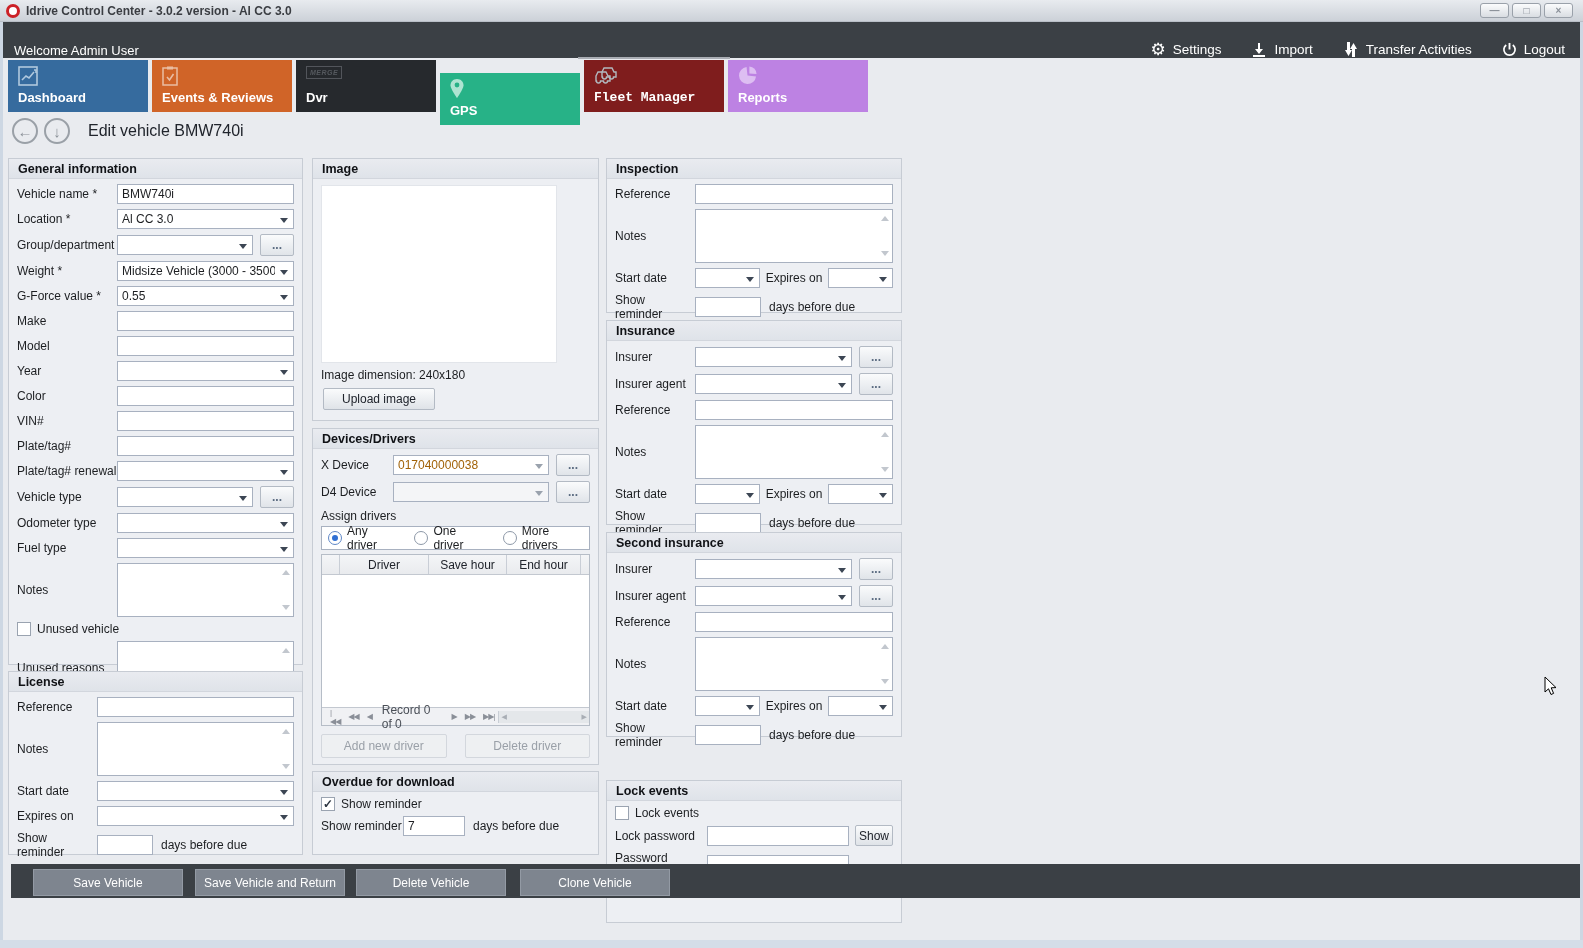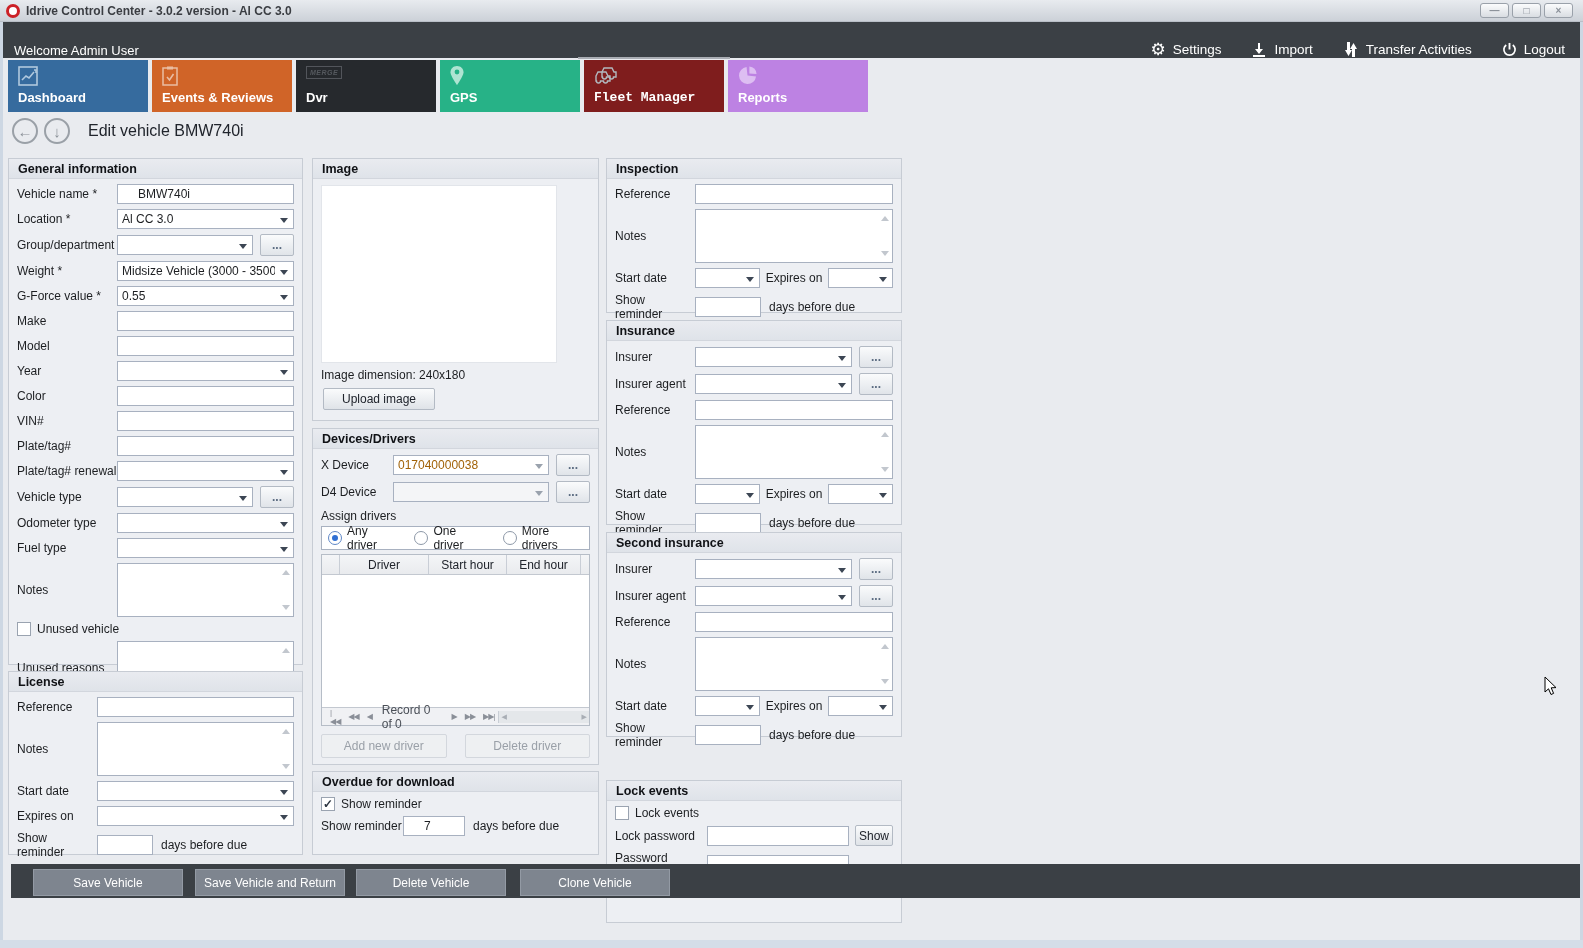--- a/index.html
+++ b/index.html
@@ -40,21 +40,21 @@
   .crumb-title { font-size:16px; color:#20242c; margin-left:12px; }
 
   
   .panel { position:absolute; background:#edeff3; border:1px solid #c7ccd4; }
   .ph { height:20px; background:linear-gradient(#e9ebf0,#dfe3e9); border-bottom:1px solid #d2d6dd;
     display:flex; align-items:center; padding:0 9px; font-weight:bold; font-size:12.5px; color:#101216; }
   .row { display:flex; align-items:center; margin:5px 8px 0 8px; }
   .lbl { flex:none; font-size:12px; color:#1c1e21; }
   .w100 { width:100px; } .w80 { width:80px; } .w68 { width:72px; } .w92 { width:92px; }
   .tb { flex:1; height:20px; border:1px solid #a8b1c0; background:#fff; font:12px "Liberation Sans",sans-serif;
-    padding:0 20px; color:#1c1e21; min-width:0; }
+    padding:0 4px; color:#1c1e21; min-width:0; }
   .sel { flex:1; height:20px; border:1px solid #a8b1c0; background:#fff; position:relative;
     display:flex; align-items:center; padding:0 18px 0 4px; min-width:0; }
   .sel .val { font-size:12px; white-space:nowrap; overflow:hidden; }
   .caret { position:absolute; right:5px; top:8px; width:0; height:0;
     border-left:4px solid transparent; border-right:4px solid transparent; border-top:5px solid #3c4654; }
   .caret.gray { border-top-color:#9aa2ad; }
   .dots { flex:none; width:34px; height:22px; margin-left:7px; border:1px solid #b3bac4; border-radius:2px;
     background:linear-gradient(#fafbfc,#e0e4e9); color:#56impossible; color:#5a6b80; font-weight:bold;
     display:flex; align-items:center; justify-content:center; font-size:12px; }
   .ta { flex:1; height:54px; border:1px solid #a8b1c0; background:#fff; position:relative; }
@@ -157,21 +157,21 @@
       <rect x="1" y="2" width="14" height="17" fill="none" stroke="#f0d3c2" stroke-width="1.5"></rect>
       <rect x="5" y="0.5" width="6" height="3" fill="#f0d3c2"></rect>
       <path d="M5 11 l2.5 3 4-6" fill="none" stroke="#f0d3c2" stroke-width="1.6"></path>
     </svg>
     <span class="tab-label">Events &amp; Reviews</span>
   </div>
   <div class="tab" style="background: rgb(38, 41, 45);">
     <span class="tab-icon merge-box">MERGE</span>
     <span class="tab-label">Dvr</span>
   </div>
-  <div class="tab" style="background: rgb(39, 178, 135);">
+  <div class="tab" style="background: rgb(39, 178, 135); margin-top: 13px;">
     <svg class="tab-icon" width="14" height="20" viewBox="0 0 14 20">
       <path d="M7 0 C3 0 0.5 3 0.5 6.2 C0.5 10 7 19 7 19 C7 19 13.5 10 13.5 6.2 C13.5 3 11 0 7 0 Z" fill="#d2f1e5"></path>
       <circle cx="7" cy="6" r="2.4" fill="#27b287"></circle>
     </svg>
     <span class="tab-label">GPS</span>
   </div>
   <div class="tab" style="background: #7f1d1d; font-family: Liberation Mono, monospace;">
     <svg class="tab-icon" width="24" height="18" viewBox="0 0 24 18">
       <g fill="none" stroke="#bfe0e8" stroke-width="1.4">
         <path d="M6 7 l2-4 h8 l2 4 h2 v5 h-2.5 a2 2 0 0 1 -4 0 h-3 a2 2 0 0 1 -4 0 H6 z" transform="translate(2,-1)"></path>
@@ -370,21 +370,21 @@
       </span>
     <span style="display:flex; align-items:center;">
         <span class="radio"></span>
         <span>More drivers</span>
       </span>
   </div>
   <div class="grid">
     <div class="ghead">
       <div class="gcell" style="width:18px;"></div>
       <div class="gcell" style="flex:1;">Driver</div>
-      <div class="gcell" style="width:78px;">Start hour</div>
+      <div class="gcell" style="width:78px;">Save hour</div>
       <div class="gcell" style="width:74px;">End hour</div>
       <div class="gcell" style="width:8px; border-right:none;"></div>
     </div>
     <div class="gbody"></div>
     <div class="gnav">
       <span class="vcr">|◀◀</span>
       <span class="vcr">◀◀</span>
       <span class="vcr">◀</span>
       <span class="rec">Record 0 of 0</span>
       <span class="vcr">▶</span>

